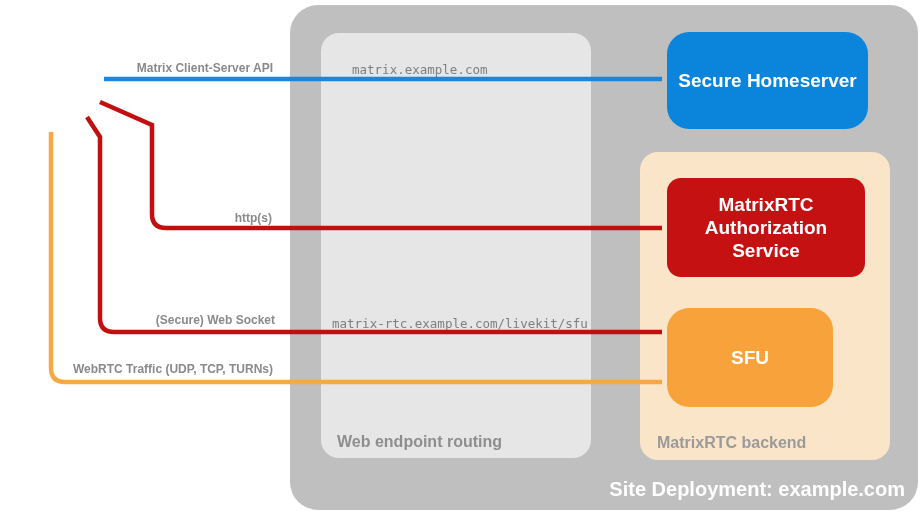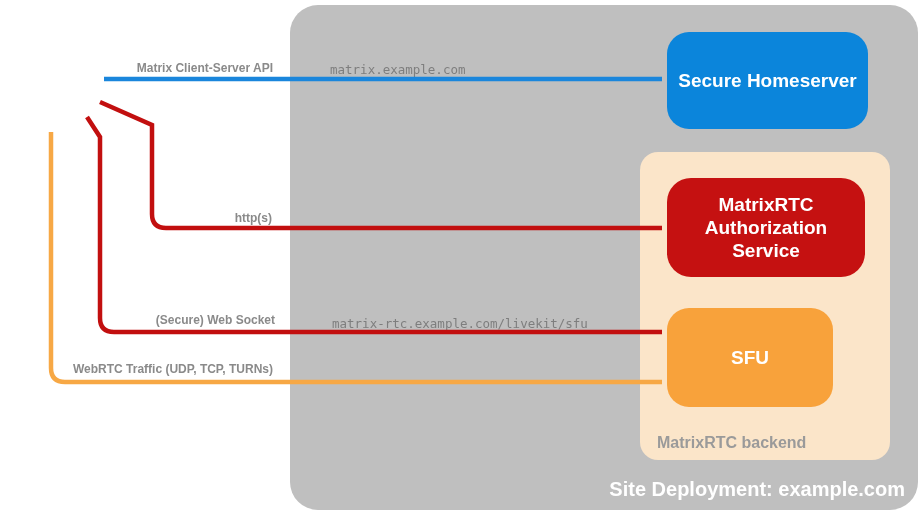--- a/index.html
+++ b/index.html
@@ -12,45 +12,48 @@
   .outer-box{left:290px;top:5px;width:628px;height:505px;border-radius:28px;background:#bfbfbf;}
   .inner-box{left:321px;top:33px;width:270px;height:425px;border-radius:18px;background:#e6e6e6;}
   .backend-box{left:640px;top:152px;width:250px;height:308px;border-radius:18px;background:#fbe5c9;}
   .inner-caption{position:absolute;left:16px;bottom:7px;font-size:16px;font-weight:700;color:#8e8e8e;white-space:nowrap;}
   .backend-caption{position:absolute;left:17px;bottom:8px;font-size:16px;font-weight:700;color:#9a9a9a;white-space:nowrap;}
   .site-caption{position:absolute;right:13px;bottom:9px;font-size:20px;font-weight:700;color:#ffffff;white-space:nowrap;}
   
   .node{display:flex;align-items:center;justify-content:center;text-align:center;color:#ffffff;font-weight:700;}
   .client-circle{left:3px;top:32px;width:97px;height:97px;border-radius:50%;background:#0da24d;font-size:20px;line-height:26px;}
   .homeserver{left:667px;top:32px;width:201px;height:97px;border-radius:22px;background:#0b85db;font-size:19px;}
-  .auth-service{left:667px;top:178px;width:198px;height:99px;border-radius:24px;background:#c51111;font-size:19px;line-height:23px;}
+  .auth-service{left:667px;top:178px;width:198px;height:99px;border-radius:14px;background:#c51111;font-size:19px;line-height:23px;}
   .sfu{left:667px;top:308px;width:166px;height:99px;border-radius:22px;background:#f8a23b;font-size:19px;}
   
   .endpoint{font-family:"DejaVu Sans Mono",monospace;font-size:12.5px;color:#7e7e7e;white-space:nowrap;}
-  .ep-1{left:330px;top:62px;text-align:center;}
+  .ep-1{left:352px;top:62px;text-align:center;}
   .ep-2{left:332px;top:212px;}
   .ep-3{left:332px;top:316px;}
   .arrow-label{font-size:12px;font-weight:700;color:#8a8a8a;white-space:nowrap;text-align:right;}
   .al-api{right:648px;top:61px;margin-left:16px;}
   .al-https{right:649px;top:211px;}
   .al-ws{right:646px;top:313px;}
   .al-webrtc{right:648px;top:362px;}
   
   .arrows-svg{left:0;top:0;width:921px;height:524px;pointer-events:none;z-index:5;}
   .arrows-svg path{fill:none;stroke-width:4.5px;}
 </style>
 </head>
 <body>
 
 <div class="canvas">
 
   <div class="abs outer-box">
     <div class="site-caption">Site Deployment: example.com</div>
   </div>
 
+  <div class="abs inner-box">
+    <div class="inner-caption">Web endpoint routing</div>
+  </div>
 
   <div class="abs backend-box">
     <div class="backend-caption">MatrixRTC backend</div>
   </div>
 
   <div class="abs endpoint ep-1">matrix.example.com</div>
   <div class="abs endpoint ep-3">matrix-rtc.example.com/livekit/sfu</div>
 
   <div class="abs arrow-label al-api">Matrix Client-Server API</div>
   <div class="abs arrow-label al-https">http(s)</div>

